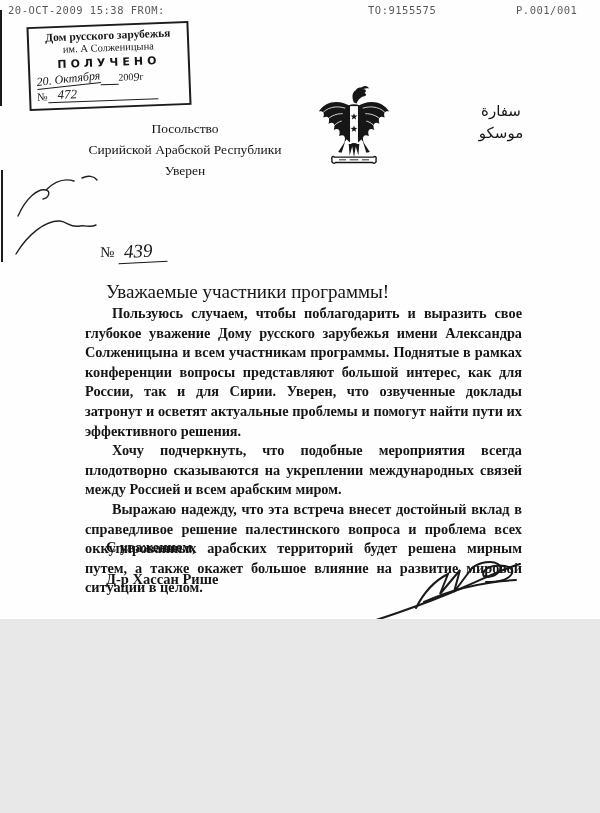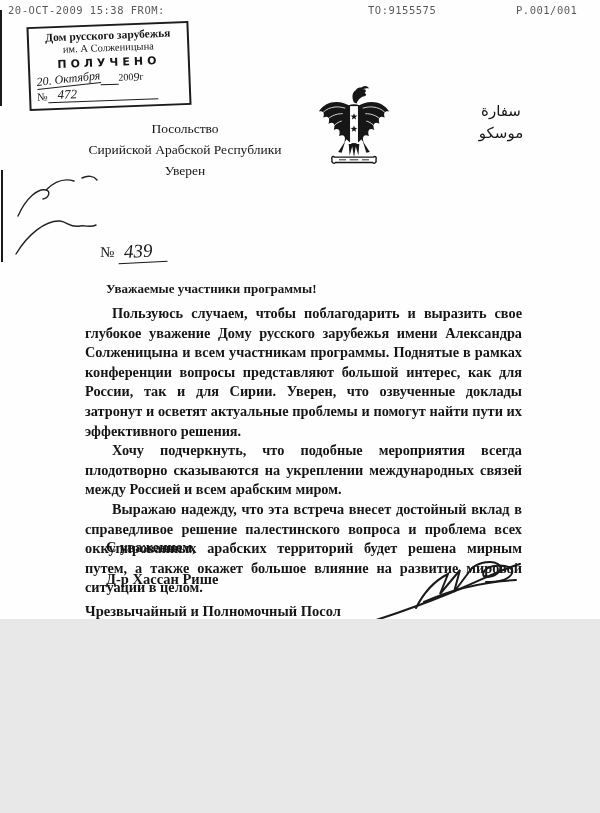--- a/index.html
+++ b/index.html
@@ -35,21 +35,21 @@
   .lh-ar{position:absolute;left:408px;top:100px;width:186px;text-align:center;
          font-size:15px;line-height:22px;font-family:"DejaVu Sans", sans-serif;}
   .emblem{position:absolute;left:310px;top:85px;}
   
   .annot{position:absolute;left:2px;top:168px;}
   
   .refno{position:absolute;left:100px;top:240px;font-size:15px;}
   .refno .num{font-size:19px;border-bottom:1.5px solid #161616;padding:0 14px 0 6px;
               transform:rotate(-3deg);display:inline-block;}
   
-  .salutation{position:absolute;left:106px;top:281px;font-size:13px;font-weight:700;}
+  .salutation{position:absolute;left:106px;top:281px;font-size:19px;font-weight:400;}
   .body{position:absolute;left:85px;top:304px;width:437px;}
   .body p{margin:0;text-indent:27px;text-align:justify;font-size:14.3px;
           line-height:19.6px;font-weight:600;}
   .closing{position:absolute;left:106px;top:539px;font-size:14.5px;font-weight:600;}
   .signer{position:absolute;left:106px;top:571px;font-size:14.5px;font-weight:700;}
   .title1{position:absolute;left:85px;top:603px;font-size:14.5px;font-weight:700;}
   .title2{position:absolute;left:85px;top:622px;font-size:14.5px;font-weight:700;}
   .signature{position:absolute;left:320px;top:550px;}
   
   .seal{position:absolute;left:241px;top:650px;transform:rotate(-10deg);opacity:.92;}
@@ -156,21 +156,20 @@
   <div class="salutation">Уважаемые участники программы!</div>
 
   <div class="body">
     <p>Пользуюсь случаем, чтобы поблагодарить и выразить свое глубокое уважение Дому русского зарубежья имени Александра Солженицына и всем участникам программы. Поднятые в рамках конференции вопросы представляют большой интерес, как для России, так и для Сирии. Уверен, что озвученные доклады затронут и осветят актуальные проблемы и помогут найти пути их эффективного решения.</p>
     <p>Хочу подчеркнуть, что подобные мероприятия всегда плодотворно сказываются на укреплении международных связей между Россией и всем арабским миром.</p>
     <p>Выражаю надежду, что эта встреча внесет достойный вклад в справедливое решение палестинского вопроса и проблема всех оккупированных арабских территорий будет решена мирным путем, а также окажет большое влияние на развитие мировой ситуации в целом.</p>
   </div>
 
   <div class="closing">С уважением,</div>
   <div class="signer">Д-р Хассан Рише</div>
-  <div class="title1">Чрезвычайный и Полномочный Посол</div>
   <div class="title2">Сирийской Арабской Республики в Российской Федерации</div>
 
   <div class="signature">
     <svg width="210" height="92" viewBox="0 0 210 92" role="img" aria-label="подпись посла">
       <g fill="none" stroke="#1a1a1a" stroke-width="2" stroke-linecap="round">
         <path d="M6,84 C50,74 110,52 142,38 C165,28 185,18 200,14"></path>
         <path d="M96,58 C104,42 116,30 128,24 L120,44 L140,20 L134,42 L152,18"></path>
         <path d="M152,18 C160,12 172,10 178,14 C184,18 178,26 168,27 C160,28 162,18 174,16 C186,14 196,18 191,25 C187,30 176,32 166,32"></path>
         <path d="M104,52 C130,40 160,32 196,30"></path>
       </g>

